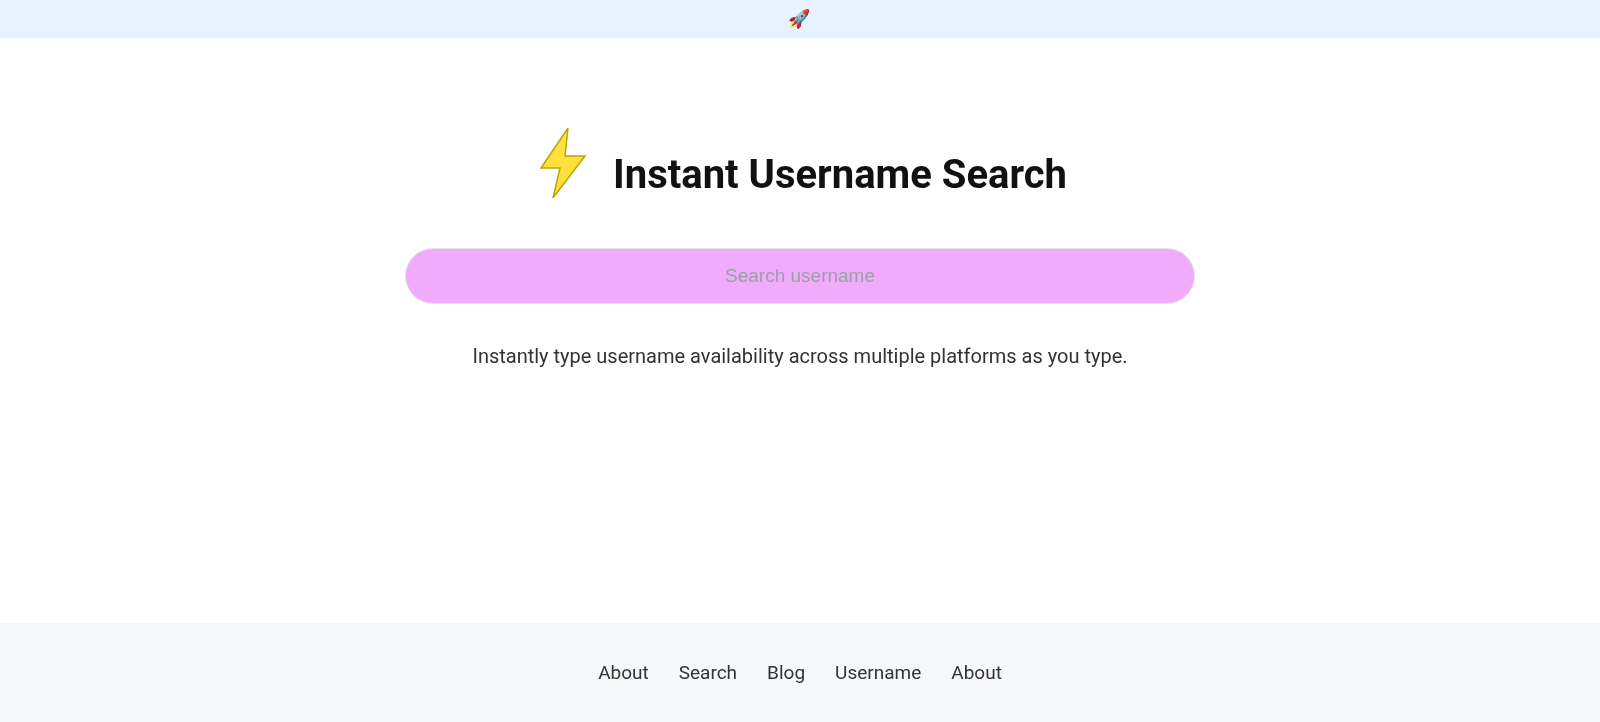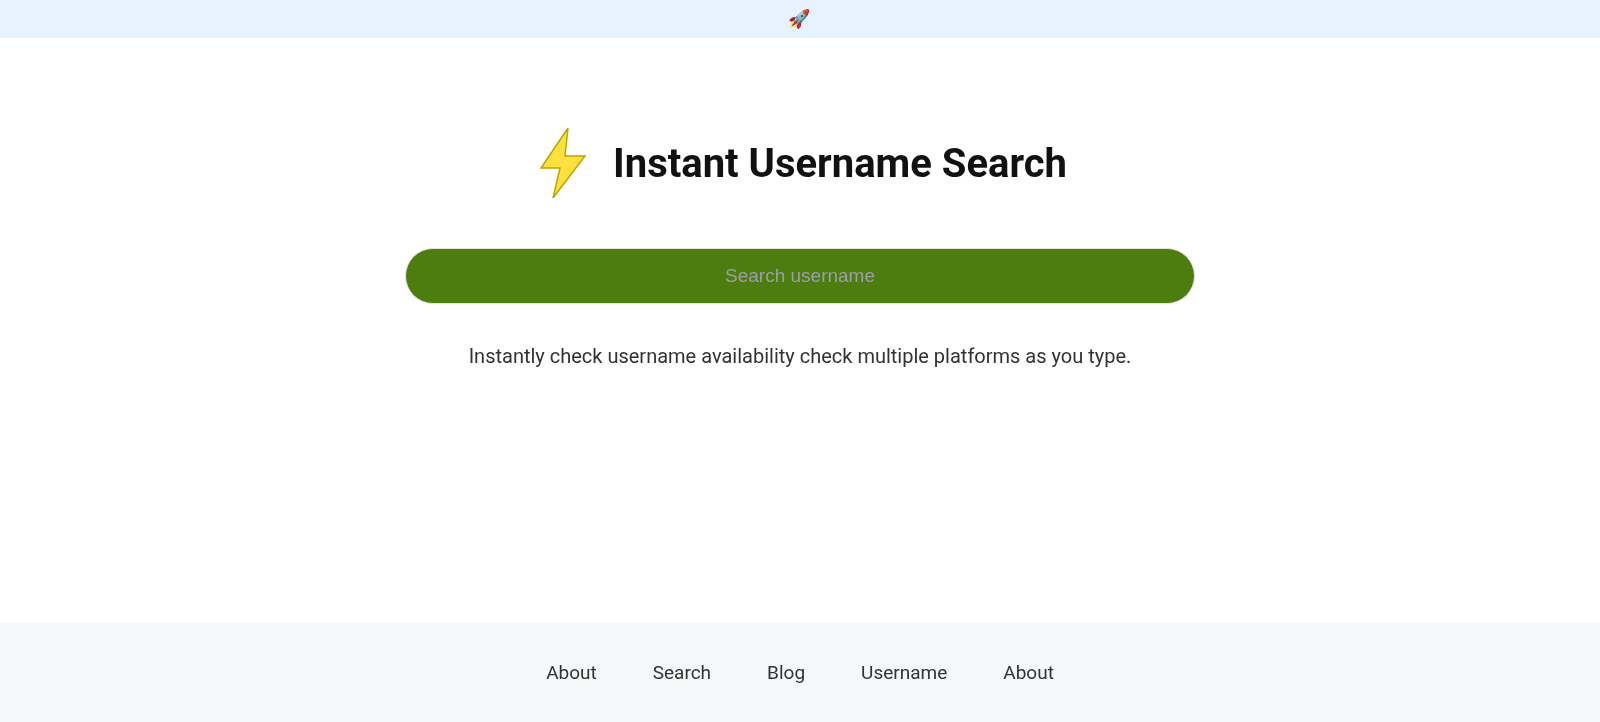--- a/index.html
+++ b/index.html
@@ -44,21 +44,21 @@
       padding-top: 90px;
     }
     .hero {
       display: flex;
       flex-direction: column;
       align-items: center;
       width: 100%;
     }
     .title-row {
       display: flex;
-      align-items: center;
+      align-items: flex-end;
       gap: 20px;
       margin-bottom: 50px;
     }
     .bolt-icon {
       width: 60px;
       height: 70px;
       display: inline-block;
     }
     .page-title {
       font-size: 40px;
@@ -71,38 +71,38 @@
     }
     .search-input {
       width: 100%;
       padding: 16px 24px;
       border: 1px solid #e5e5e5;
       border-radius: 999px;
       font-size: 19px;
       color: #222;
       text-align: center;
       outline: none;
-      background: #4d7c0f;
+      background: #f0abfc;
     }
     .search-input::placeholder {
       color: #9aa0a6;
     }
     .tagline {
       font-size: 20px;
       color: #333;
       text-align: center;
     }
     .footer {
       background: #f7f8fa;
       padding: 38px 0;
     }
     .footer-links {
       display: flex;
       justify-content: center;
-      gap: 56px;
+      gap: 30px;
     }
     .footer-link {
       font-size: 19px;
       color: #333;
       text-decoration: none;
       cursor: pointer;
     }
   </style>
 </head>
 <body>
@@ -119,21 +119,21 @@
           <polygon points="35,0 8,40 27,40 20,70 52,28 32,28" fill="#ffe13d" stroke="#bba600" stroke-width="1.5"></polygon>
         </svg>
       </span>
       <h1 class="page-title">Instant Username Search</h1>
     </div>
 
     <div class="search-wrap">
       <input type="text" class="search-input" placeholder="Search username" style="">
     </div>
 
-    <p class="tagline">Instantly check username availability check multiple platforms as you type.</p>
+    <p class="tagline">Instantly type username availability across multiple platforms as you type.</p>
   </div>
 </div>
 
 <div class="footer">
   <div class="footer-links">
     <a class="footer-link">About</a>
     <a class="footer-link">Search</a>
     <a class="footer-link">Blog</a>
     <a class="footer-link">Username</a>
     <a class="footer-link">About</a>

